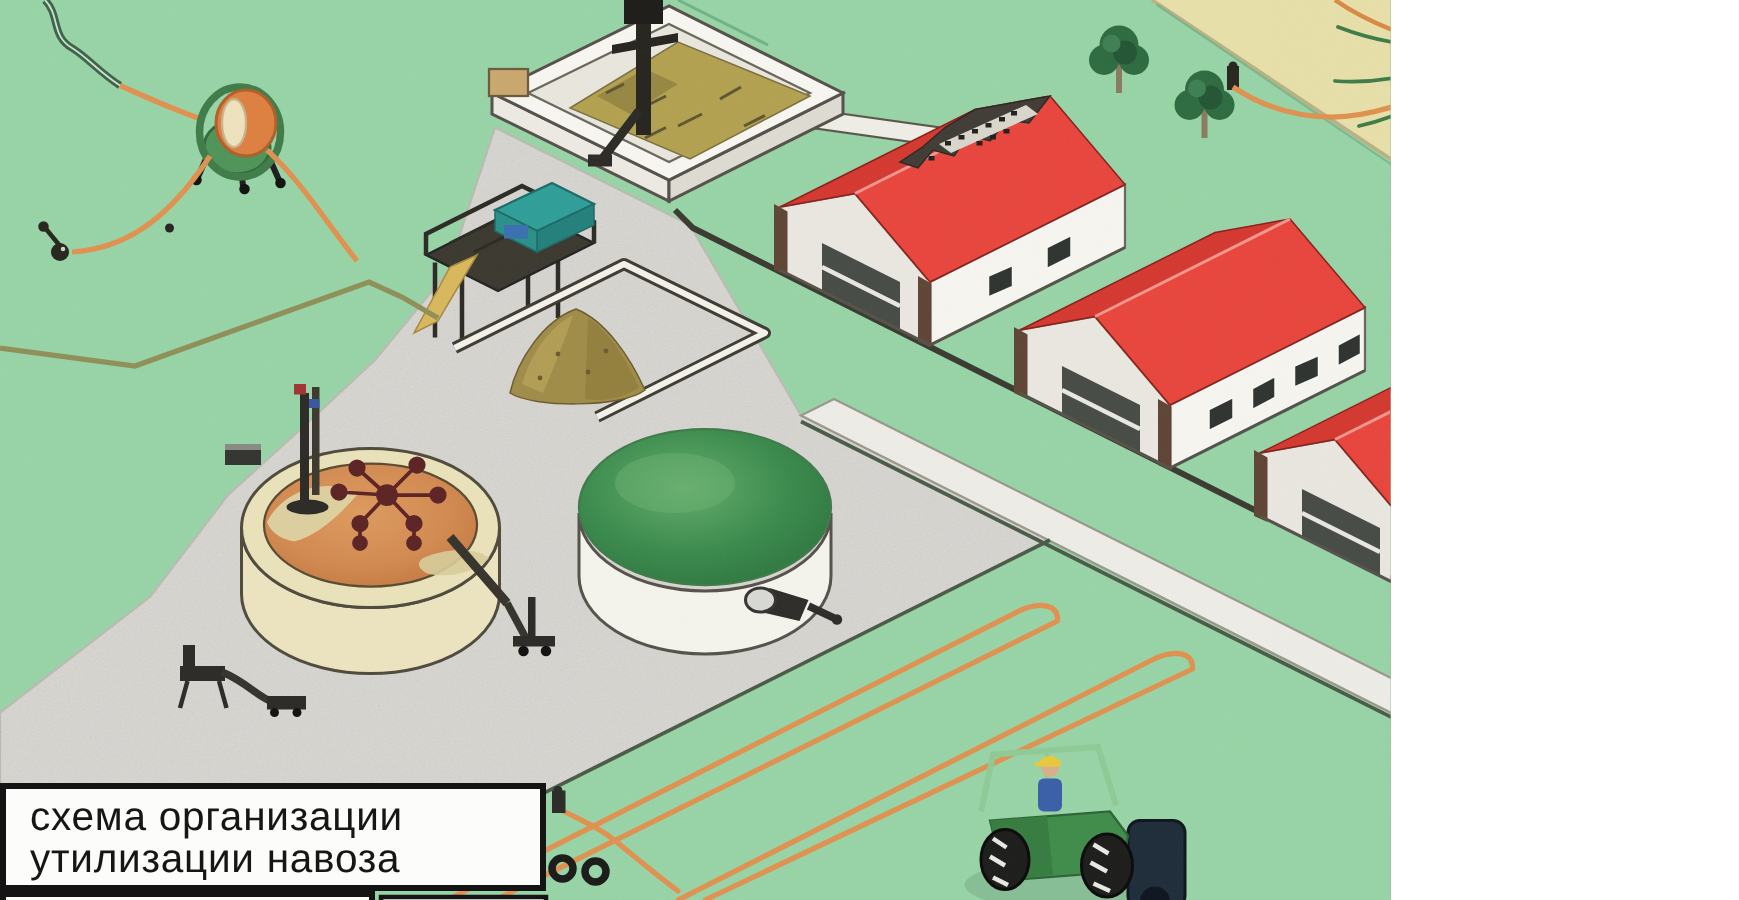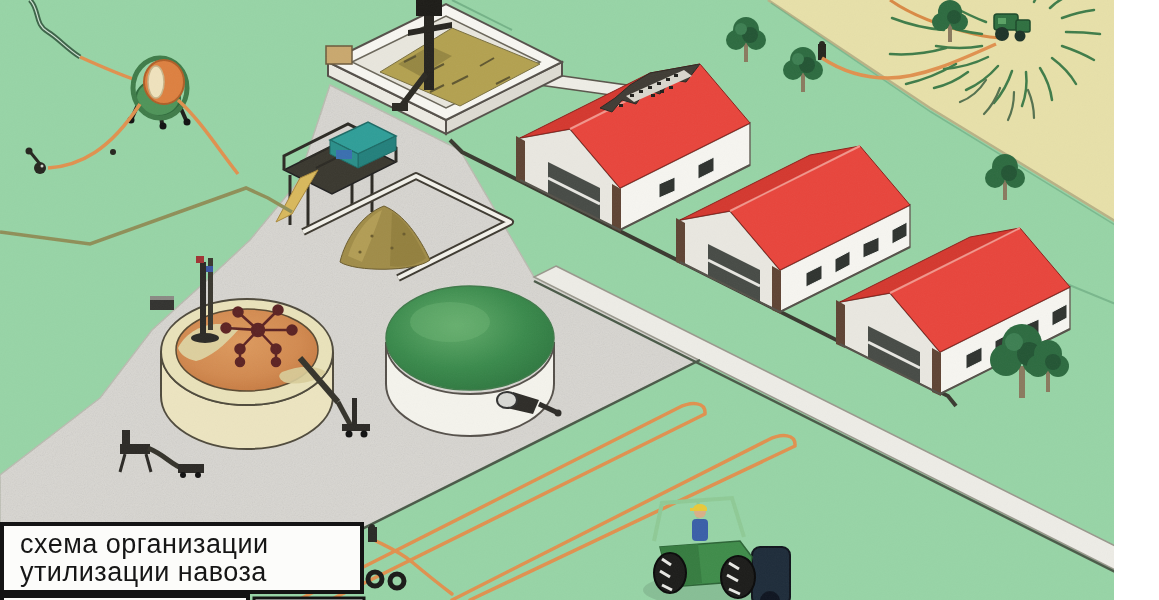--- a/index.html
+++ b/index.html
@@ -1,16 +1,16 @@
 <!DOCTYPE html>
 <html><head>
 <meta charset="utf-8">
 <style>
   html,body{margin:0;padding:0;background:#ffffff;}
-  .stage{position:relative;width:1114px;height:600px;overflow:hidden;background:#4d7c0f;}
+  .stage{position:relative;width:927px;height:600px;overflow:hidden;background:#4d7c0f;}
   svg{display:block;}
   text{font-family:"Liberation Sans","DejaVu Sans",sans-serif;}
   .plate-text{font-size:27px;fill:#161616;letter-spacing:0.5px;}
 </style>
 </head>
 <body>
 
 <div class="stage">
 <svg width="1159" height="600" viewBox="0 0 1159 600" xmlns="http://www.w3.org/2000/svg">
   <defs>

